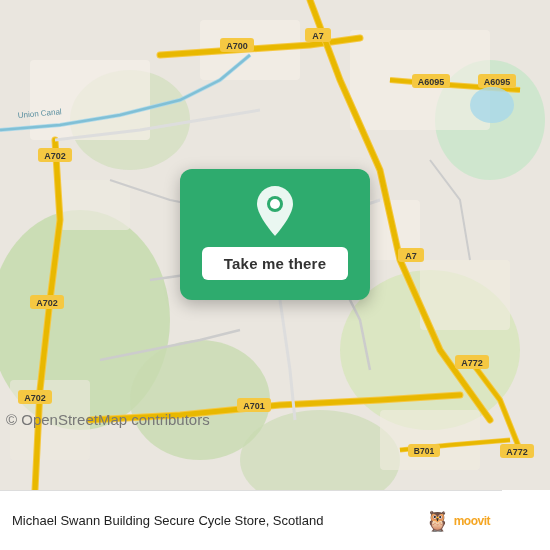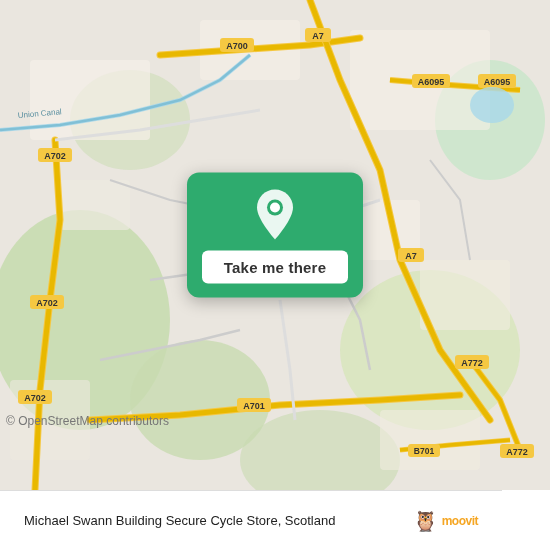--- a/index.html
+++ b/index.html
@@ -26,22 +26,22 @@
     }
 
     
     #overlay-card {
       position: absolute;
       top: 50%;
       left: 50%;
       transform: translate(-50%, -58%);
       background: #2eab6e;
       border-radius: 12px;
-      width: 176px;
-      padding: 16px 20px 14px;
+      width: 190px;
+      padding: 16px 20px 20px;
       display: flex;
       flex-direction: column;
       align-items: center;
       box-shadow: 0 4px 16px rgba(0,0,0,0.25);
     }
 
     #location-icon-wrapper {
       width: 52px;
       height: 52px;
       display: flex;
@@ -63,26 +63,26 @@
       letter-spacing: 0.2px;
     }
 
     #footer-bar {
       width: 502px;
       height: 60px;
       background: white;
       border-top: 1px solid #ddd;
       display: flex;
       align-items: center;
-      padding: 0 24px;
+      padding: 0 12px;
       gap: 8px;
     }
 
     #copyright-text {
-      font-size: 12px;
+      font-size: 15px;
       color: #777;
       position: absolute;
       bottom: 62px;
       left: 6px;
     }
 
     #footer-location-name {
       font-size: 13px;
       color: #222;
       font-weight: 500;

